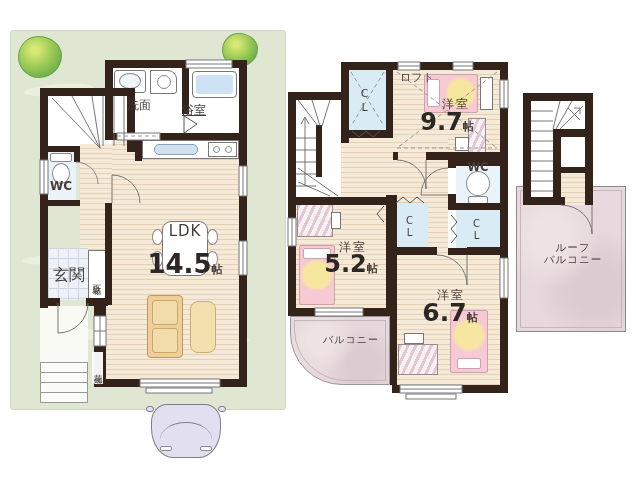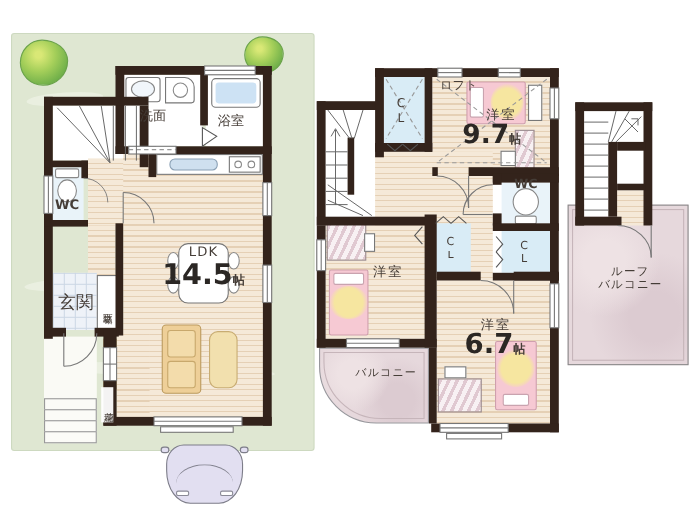--- a/index.html
+++ b/index.html
@@ -300,38 +300,39 @@
       <line x1="568" y1="108" x2="580" y2="120"></line>
         <polyline points="574,108 580,108 580,114"></polyline>
     </g>
     <g stroke="#777" stroke-width="1" fill="none">
       <path d="M561,205 A31,29 0 0 1 592,234"></path>
         <line x1="592" y1="205" x2="592" y2="234"></line>
     </g>
   </svg>
 
   <div class="a z4 lbl" style="left:112px;top:99px;width:54px;font-size:12px;">洗面</div>
-  <div class="a z4 lbl" style="left:184px;top:104px;width:52px;font-size:12px;">浴室</div>
+  <div class="a z4 lbl" style="left:168px;top:104px;width:52px;font-size:12px;text-decoration:underline;">浴室</div>
   <div class="a z4 lbl" style="left:44px;top:180px;width:34px;font-size:12px;font-weight:600;">WC</div>
   <div class="a z4 lbl" style="left:131px;top:223px;width:108px;">
-    <div style="font-size:12px;letter-spacing:1px;">LDK</div>
-    <div style="margin-top:1px;"><span class="big" style="font-size:26px;">14.5</span><span class="unit" style="font-size:11px;">帖</span></div>
+    <div style="font-size:15px;letter-spacing:1px;">LDK</div>
+    <div style="margin-top:11px;"><span class="big" style="font-size:26px;">14.5</span><span class="unit" style="font-size:11px;">帖</span></div>
   </div>
   <div class="a z4 lbl" style="left:46px;top:266px;width:46px;font-size:16px;">玄関</div>
   <div class="a z4 lbl vtxt" style="left:93px;top:257px;height:44px;font-size:8.5px;">下駄箱</div>
   <div class="a z4 lbl vtxt" style="left:92px;top:352px;height:32px;font-size:9px;background:rgba(255,255,255,.95);padding:1px;">花壇</div>
 
   <div class="a z4 lbl vtxt" style="left:359px;top:86px;height:30px;font-size:11px;">CL</div>
   <div class="a z4 lbl" style="left:394px;top:72px;width:46px;font-size:11px;">ロフト</div>
   <div class="a z4 lbl ls2" style="left:426px;top:98px;width:60px;font-size:12px;">洋室</div>
   <div class="a z4 lbl" style="left:406px;top:110px;width:82px;"><span class="big" style="font-size:24px;">9.7</span><span class="unit" style="font-size:11px;">帖</span></div>
   <div class="a z4 lbl" style="left:460px;top:161px;width:36px;font-size:11.5px;font-weight:600;">WC</div>
   <div class="a z4 lbl vtxt" style="left:404px;top:213px;height:28px;font-size:10px;">CL</div>
   <div class="a z4 lbl vtxt" style="left:471px;top:216px;height:28px;font-size:10px;">CL</div>
   <div class="a z4 lbl ls2" style="left:326px;top:241px;width:54px;font-size:12px;">洋室</div>
+  <div class="a z4 lbl" style="left:314px;top:252px;width:74px;"><span class="big" style="font-size:24px;">5.2</span><span class="unit" style="font-size:11px;">帖</span></div>
   <div class="a z4 lbl ls2" style="left:422px;top:289px;width:58px;font-size:12px;">洋室</div>
   <div class="a z4 lbl" style="left:410px;top:300px;width:80px;"><span class="big" style="font-size:25px;">6.7</span><span class="unit" style="font-size:11px;">帖</span></div>
   <div class="a z4 lbl" style="left:318px;top:334px;width:66px;font-size:10px;letter-spacing:1px;">バルコニー</div>
 
   <div class="a z4 lbl" style="left:540px;top:242px;width:66px;font-size:10.5px;letter-spacing:1px;">
     <div>ルーフ</div>
     <div>バルコニー</div>
   </div>
 
 </div>

